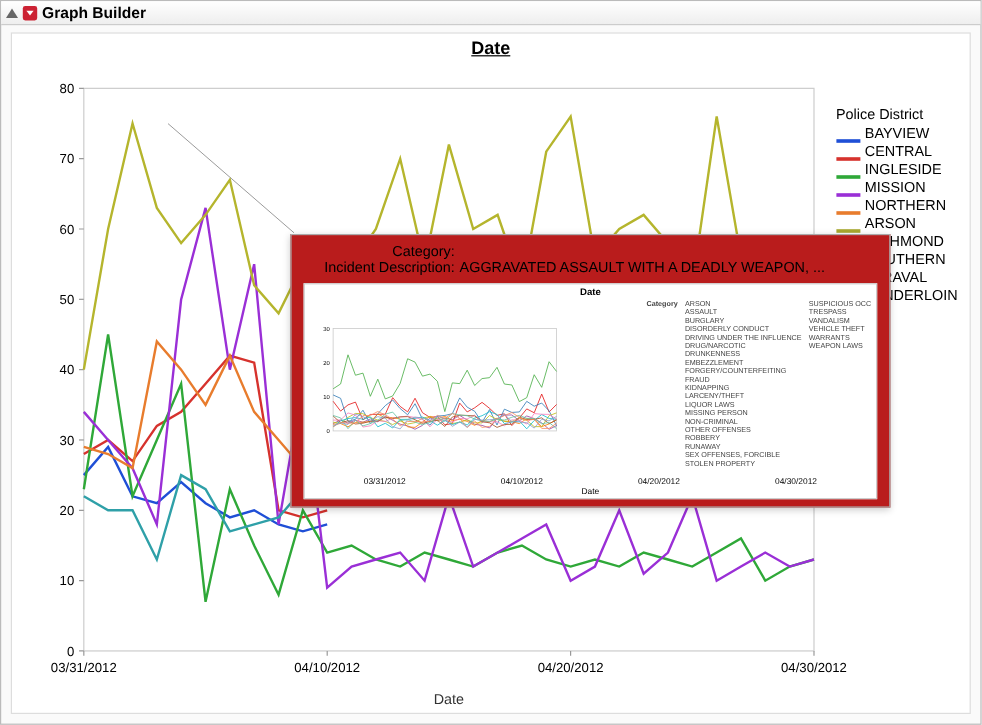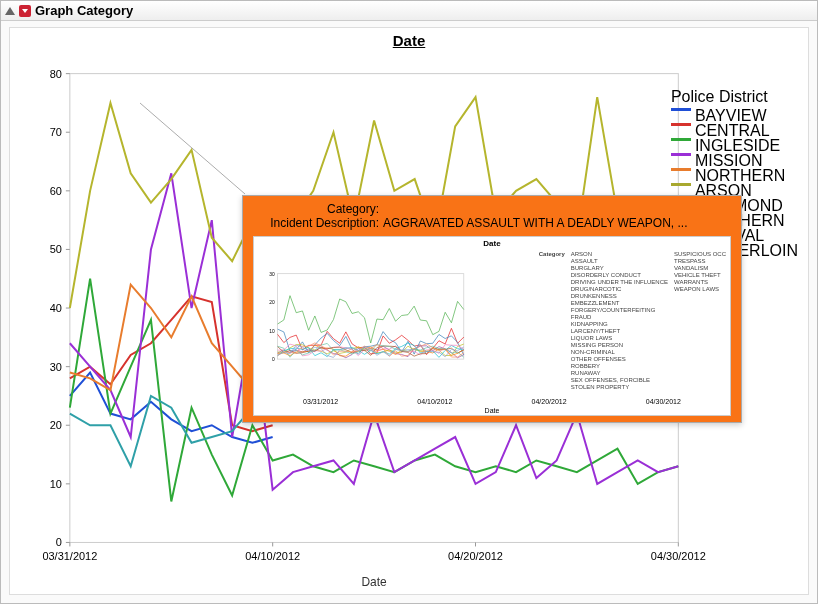--- a/index.html
+++ b/index.html
@@ -7,44 +7,44 @@
   .panel { position: relative; width: 818px; height: 604px; border: 1px solid #bbb; background: #fafafa; }
   .titlebar { display: flex; align-items: center; gap: 4px; padding: 2px 4px; background: linear-gradient(#fff,#eee); border-bottom: 1px solid #ccc; font-weight: bold; font-size: 13px; }
   .tri-toggle { width: 0; height: 0; border-left: 5px solid transparent; border-right: 5px solid transparent; border-bottom: 8px solid #666; cursor: pointer; }
   .red-drop { width: 12px; height: 12px; background: #c23; border-radius: 2px; position: relative; cursor: pointer; }
   .red-drop:after { content:""; position:absolute; left:3px; top:4px; width:0; height:0; border-left:3px solid transparent; border-right:3px solid transparent; border-top:4px solid #fff; }
   .plot-area { position: absolute; left: 8px; top: 26px; right: 8px; bottom: 8px; background: #fff; border: 1px solid #ddd; text-decoration: underline; }
   .plot-title { text-align: center; font-weight: bold; font-size: 15px; padding-top: 4px; }
   .svg-wrap { position: absolute; left: 0; top: 24px; right: 0; bottom: 0; }
   svg { width: 100%; height: 100%; }
   .axis-label { font-size: 12px; fill: #333; }
-  .legend { position: absolute; right: 10px; top: 60px; font-size: 16px; }
+  .legend { position: absolute; right: 10px; top: 60px; font-size: 12px; }
   .legend-title { margin-bottom: 2px; }
-  .legend-item { display: flex; align-items: flex-start; gap: 4px; line-height: 15px; }
+  .legend-item { display: flex; align-items: flex-end; gap: 4px; line-height: 15px; }
   .legend-swatch { width: 20px; height: 3px; }
-  .tooltip { position: absolute; left: 232px; top: 167px; width: 500px; background: #f97316; border: 1px solid #aaa; box-shadow: 0 2px 6px rgba(0,0,0,.2); padding: 6px 10px; z-index: 5; font-size: 12px; }
+  .tooltip { position: absolute; left: 232px; top: 167px; width: 500px; background: #b91c1c; border: 1px solid #aaa; box-shadow: 0 2px 6px rgba(0,0,0,.2); padding: 6px 10px; z-index: 5; font-size: 12px; }
   .tt-row { display: flex; }
   .tt-key { flex: 0 0 130px; text-align: right; padding-right: 4px; }
   .tt-val { flex: 1; }
   .mini-chart { margin-top: 6px; border: 1px solid #ccc; height: 180px; background: #fff; position: relative; }
   .mini-title { text-align: center; font-size: 8px; font-weight: bold; padding-top: 2px; }
   .mini-legend { position: absolute; right: 4px; top: 14px; font-size: 6px; color: #444; display: flex; gap: 6px; }
   .mini-legend-col div { line-height: 7px; white-space: nowrap; }
   .mini-xlabel { position: absolute; bottom: 1px; left: 50%; transform: translateX(-50%); font-size: 7px; }
   .mini-tick { position: absolute; bottom: 10px; font-size: 7px; transform: translateX(-50%); }
   .callout-line { position:absolute; z-index:4; }
 </style>
 </head>
 <body>
 
 <div class="panel">
   <div class="titlebar">
     <span class="tri-toggle"></span>
     <span class="red-drop"></span>
-    <span>Graph Category</span>
+    <span>Graph Builder</span>
   </div>
 
   <div class="plot-area">
     <div class="plot-title">Date</div>
 
     <div class="svg-wrap">
       <svg id="main-svg" viewBox="0 0 800 540">
           <rect x="60" y="20" width="610" height="470" fill="#fff" stroke="#ccc"></rect>
           <line x1="56" x2="60" y1="490" y2="490" stroke="#999"></line>
           <text x="52" y="494" text-anchor="end" font-size="11" class="axis">0</text>

